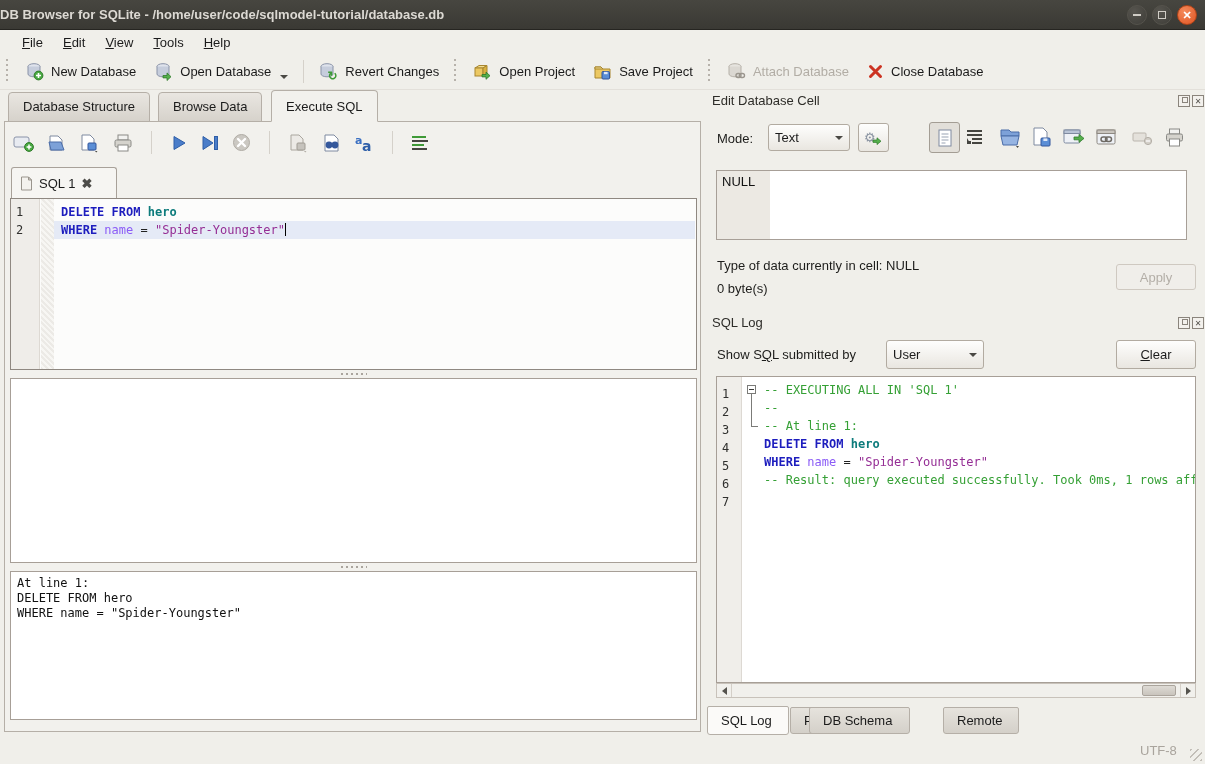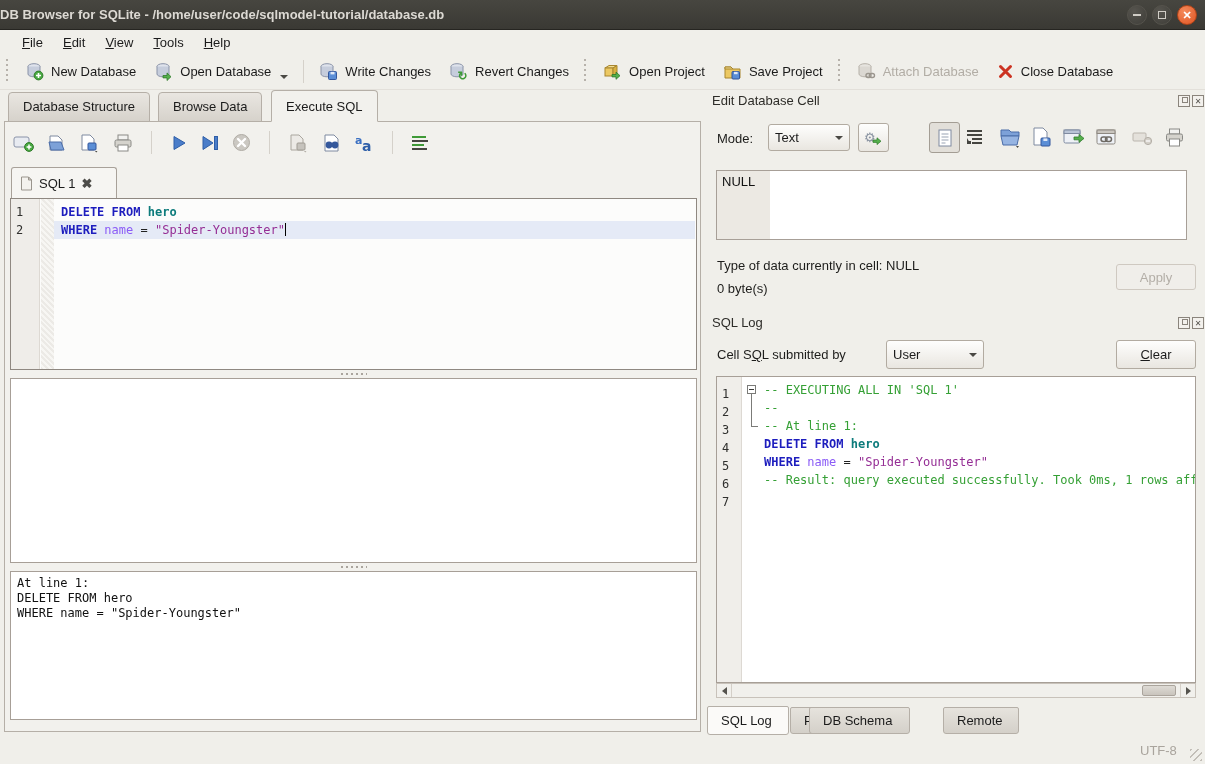--- a/index.html
+++ b/index.html
@@ -173,29 +173,20 @@
         <ellipse cx="9" cy="4.5" rx="6" ry="2.8" fill="#dfe3ec" stroke="#8a93a8"></ellipse>
         <path d="M3 4.5 v7.5 a6 2.8 0 0 0 12 0 v-7.5" fill="#c6cddc" stroke="#8a93a8"></path>
         <path d="M9 13.5 h4 v-2.6 l4 3.8 -4 3.8 v-2.6 h-4 z" fill="#55b04c" stroke="#2e7a29" stroke-width="0.8"></path>
       </svg>
       <span>Open Database</span>
       <span class="dd-arrow"></span>
     </div>
 
     <div class="tb-sep"></div>
 
-    <div class="tb-btn">
-      <svg width="19" height="19" viewBox="0 0 19 19">
-        <ellipse cx="8" cy="4.5" rx="6" ry="2.8" fill="#dfe3ec" stroke="#8a93a8"></ellipse>
-        <path d="M2 4.5 v7.5 a6 2.8 0 0 0 12 0 v-7.5" fill="#c6cddc" stroke="#8a93a8"></path>
-        <rect x="9.5" y="9.5" width="8" height="8" rx="1" fill="#5b8ed6" stroke="#33569c"></rect>
-        <rect x="11.5" y="9.8" width="4" height="2.6" fill="#dfe8f7"></rect>
-      </svg>
-      <span>Write Changes</span>
-    </div>
 
     <div class="tb-btn">
       <svg width="19" height="19" viewBox="0 0 19 19">
         <ellipse cx="8" cy="4.5" rx="6" ry="2.8" fill="#dfe3ec" stroke="#8a93a8"></ellipse>
         <path d="M2 4.5 v7.5 a6 2.8 0 0 0 12 0 v-7.5" fill="#c6cddc" stroke="#8a93a8"></path>
         <text x="8.6" y="18" font-size="12" font-weight="bold" fill="#3f9a37">↻</text>
       </svg>
       <span>Revert Changes</span>
     </div>
 
@@ -419,21 +410,21 @@
     </div>
 
   <div class="dock-title" style="left:712px;top:315px;">SQL Log</div>
   <div class="dock-btn" style="left:1178px;top:317px;">
       <span class="float-inner"></span>
     </div>
   <div class="dock-btn" style="left:1192px;top:317px;">
       <span>✕</span>
     </div>
 
-  <div class="info-text" style="top:347px;"><span>Cell S</span><u>Q</u><span>L submitted by</span></div>
+  <div class="info-text" style="top:347px;"><span>Show S</span><u>Q</u><span>L submitted by</span></div>
   <div class="combo" style="position:absolute;left:886px;top:340px;width:98px;height:29px;">
     <span>User</span>
       <span class="arr"></span>
   </div>
   <div class="btn" style="position:absolute;left:1116px;top:340px;width:80px;height:29px;">
     <span><u>C</u><span>lear</span></span>
   </div>
 
   <div class="log-box">
     <div class="log-gutter">

